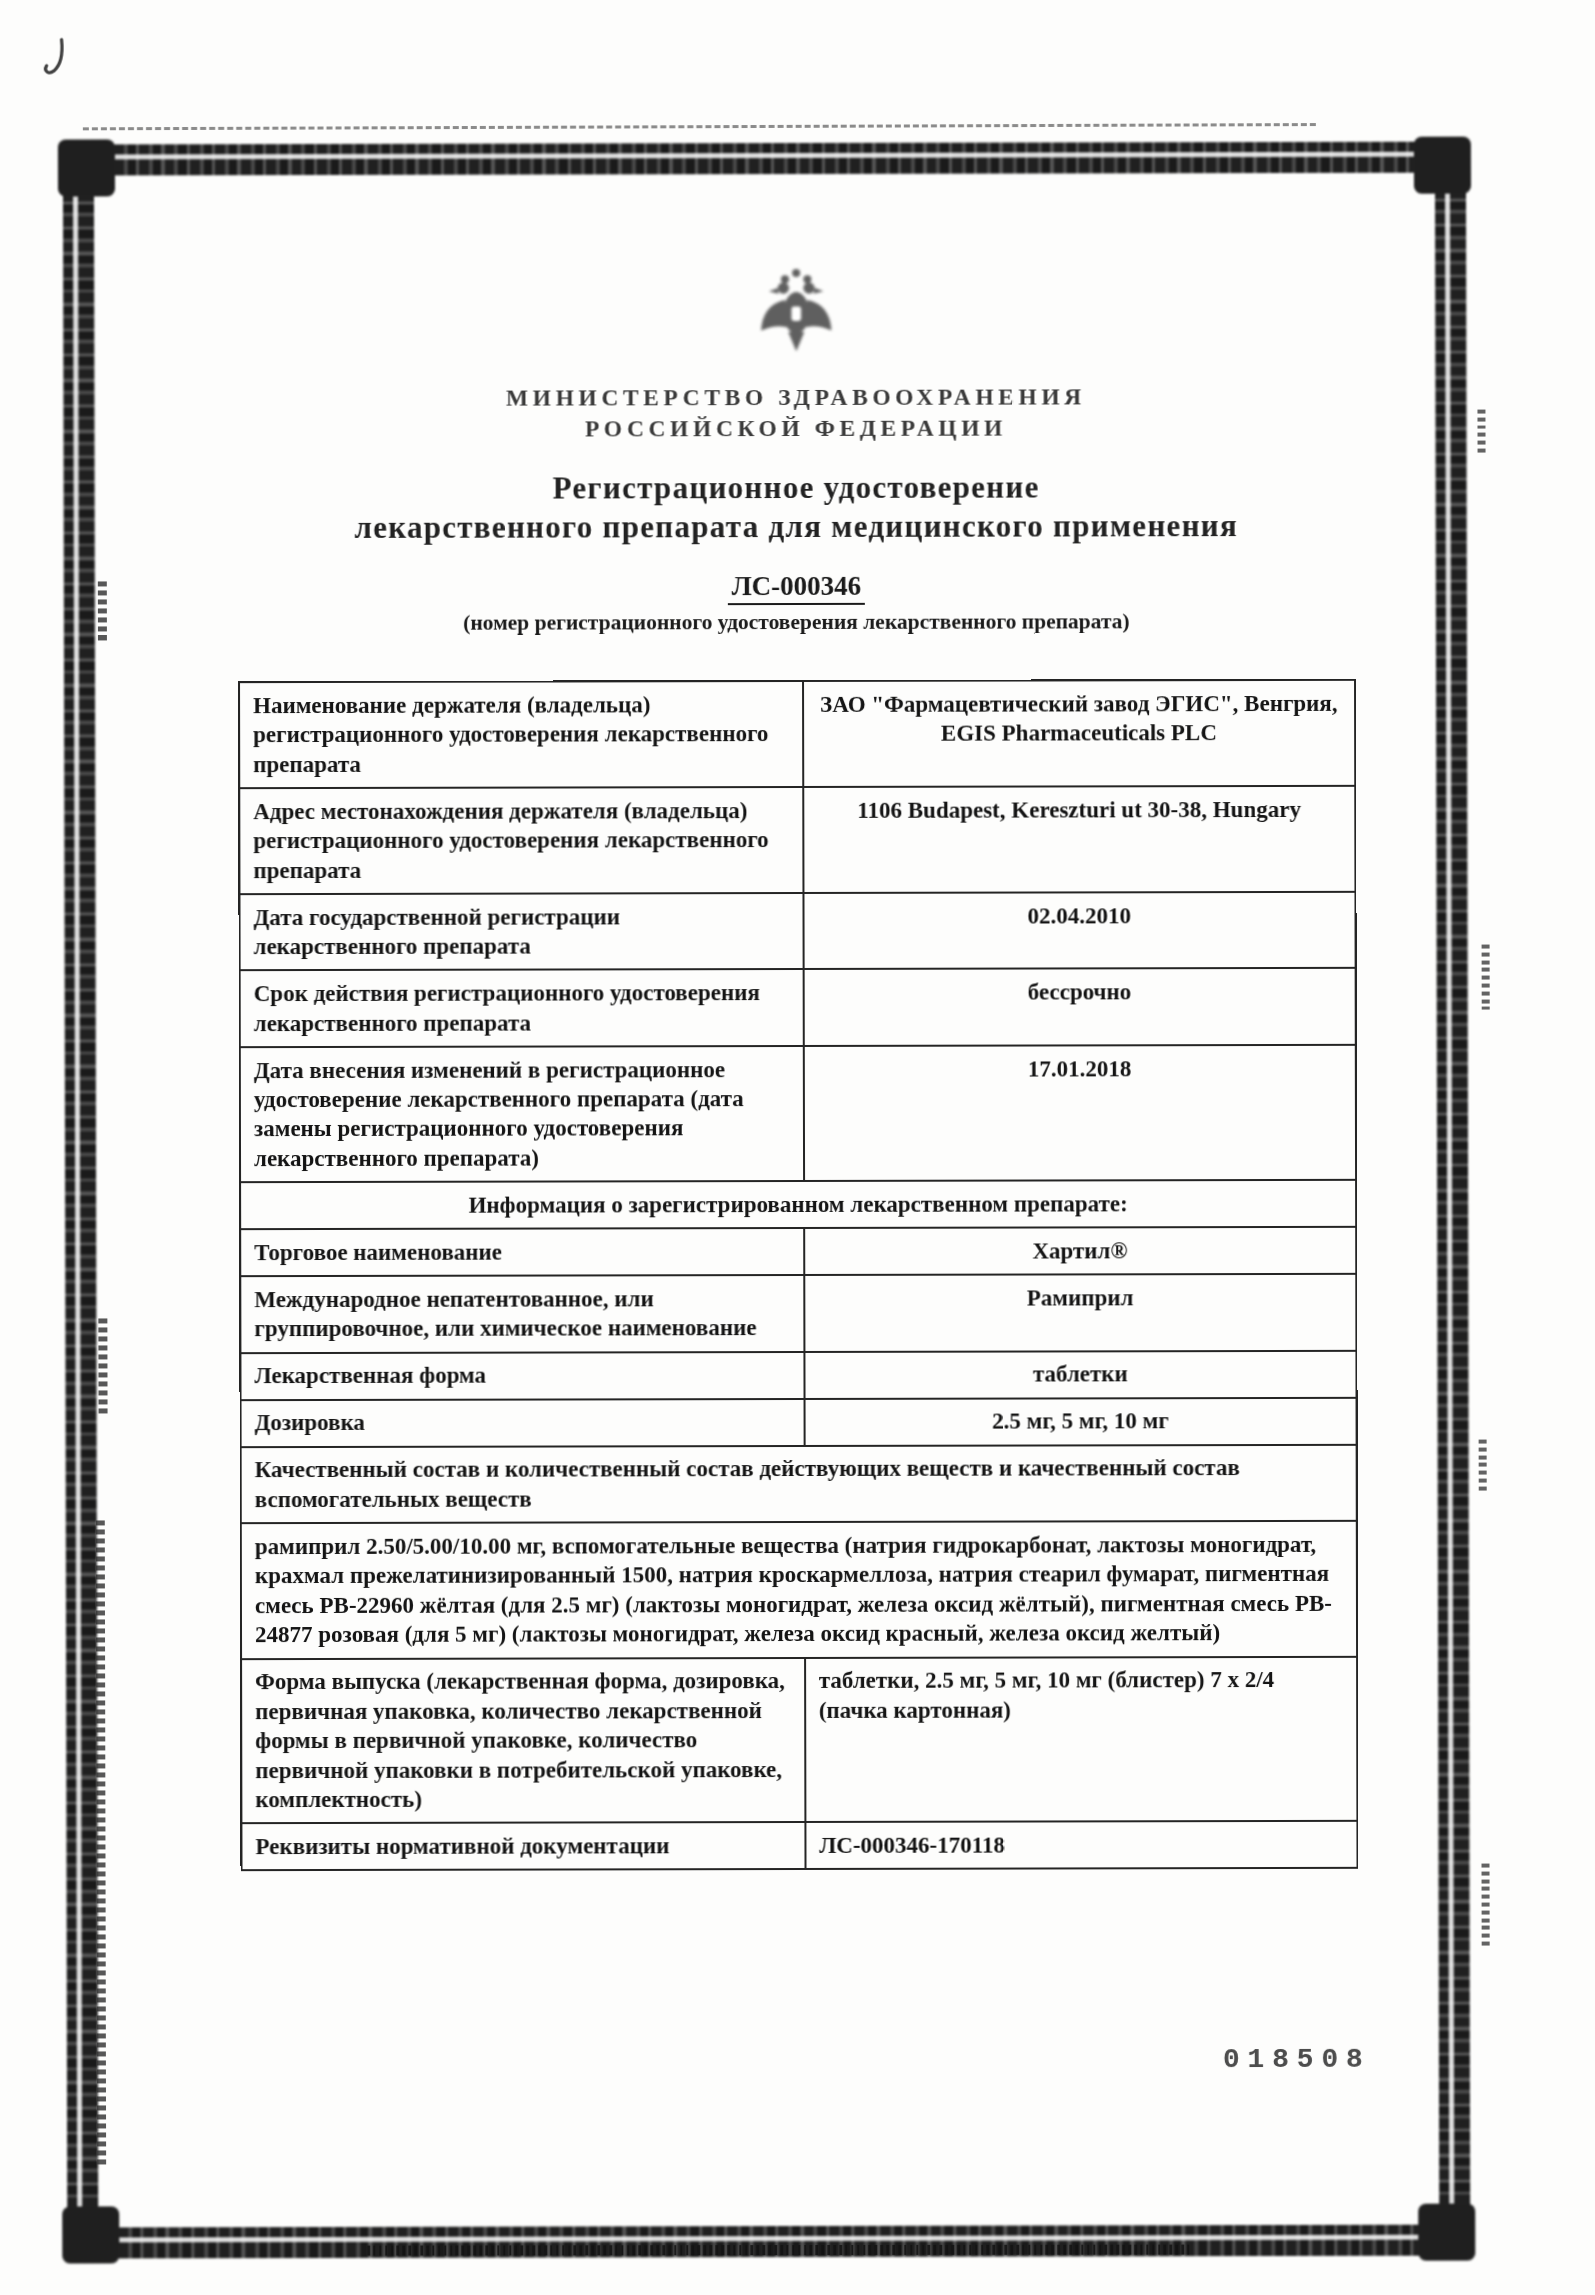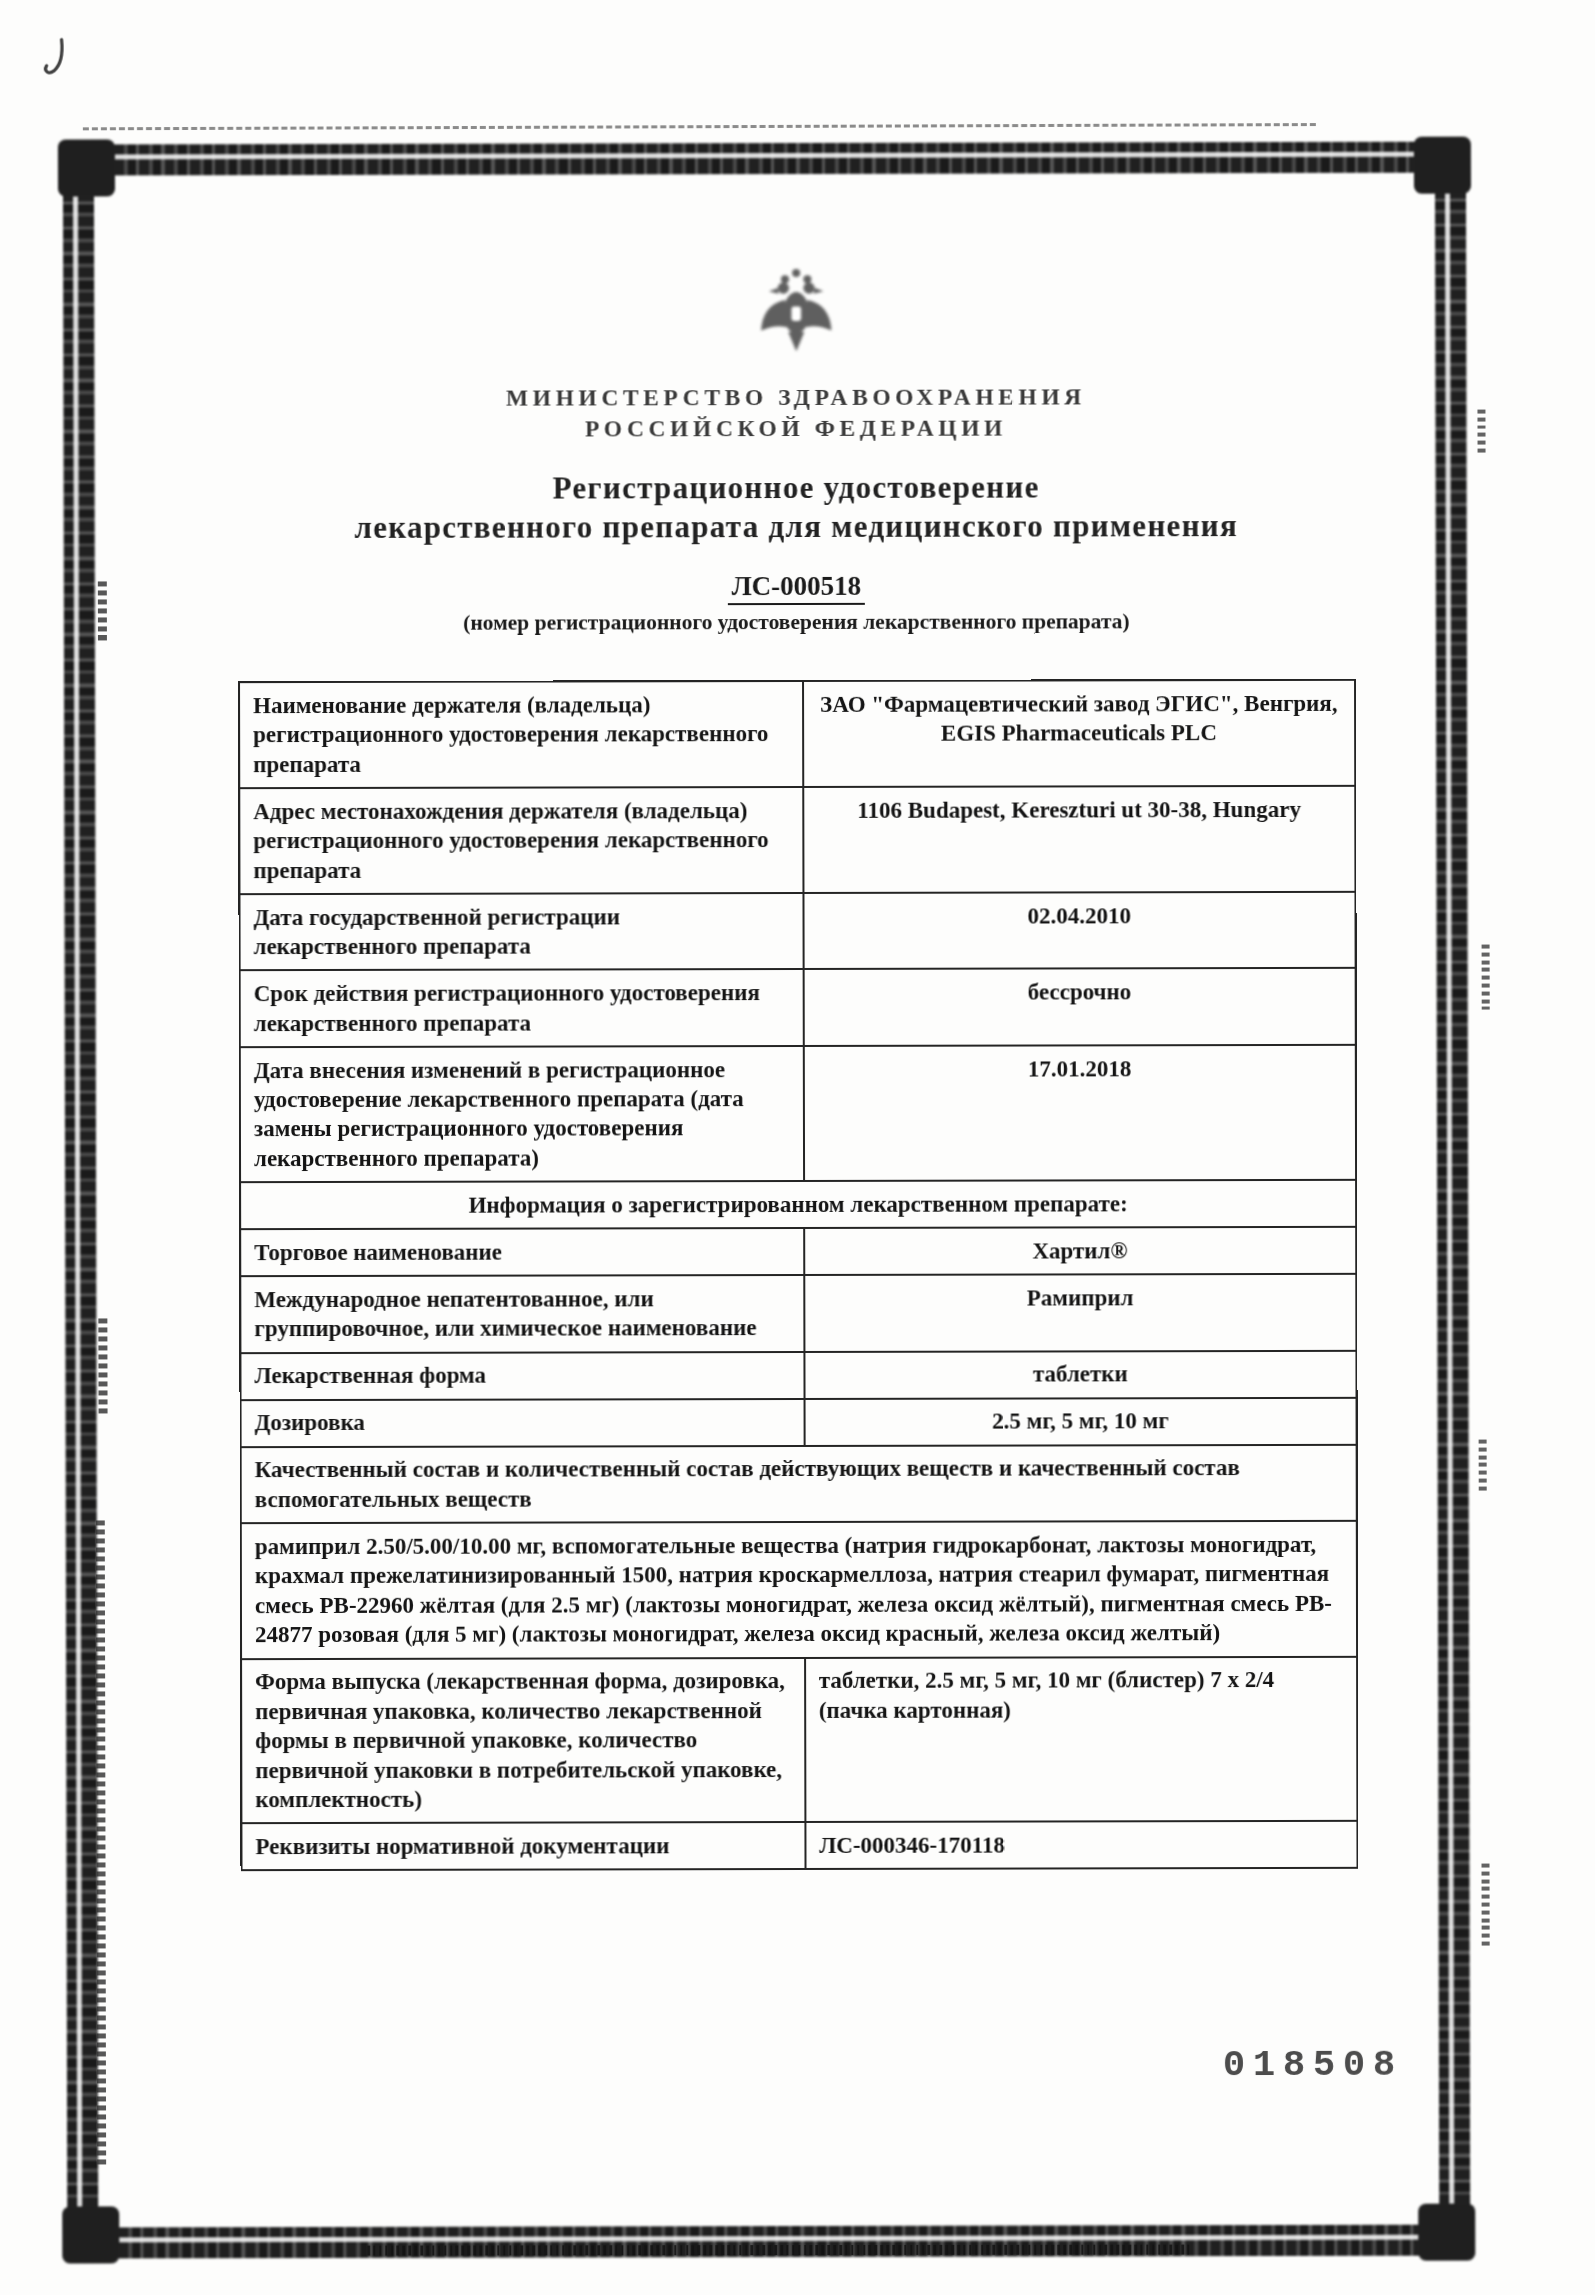--- a/index.html
+++ b/index.html
@@ -137,21 +137,21 @@
   td.lbl { width: 48%; text-align: left; }
   td.val { text-align: center; vertical-align: middle; }
   td.val-lt { text-align: left; vertical-align: top; }
   td.span-center { text-align: center; padding: 5.2px 13px; }
   td.span-left { text-align: left; }
 
   
   .serial {
     position: absolute; left: 1221px; top: 2045px;
     font-family: "Liberation Mono", "DejaVu Sans Mono", monospace;
-    font-size: 37px; font-weight: bold;
+    font-size: 28px; font-weight: bold;
     letter-spacing: 7.8px; color: #4c4c4c;
     filter: blur(0.4px);
   }
 </style>
 </head>
 <body>
 
 <div id="scan">
 
   <div class="frame">
@@ -198,21 +198,21 @@
   <div class="header-block">
     <div class="ministry">
       <div>МИНИСТЕРСТВО ЗДРАВООХРАНЕНИЯ</div>
       <div>РОССИЙСКОЙ ФЕДЕРАЦИИ</div>
     </div>
     <div class="doc-title">
       <div>Регистрационное удостоверение</div>
       <div>лекарственного препарата для медицинского применения</div>
     </div>
     <div class="reg-number">
-      <span>ЛС-000518</span>
+      <span>ЛС-000346</span>
     </div>
     <div class="reg-caption">(номер регистрационного удостоверения лекарственного препарата)</div>
   </div>
 
   <table class="reg">
     <tbody>
       <tr>
         <td class="lbl">Наименование держателя (владельца) регистрационного удостоверения лекарственного препарата</td>
         <td class="val">ЗАО "Фармацевтический завод ЭГИС", Венгрия, EGIS Pharmaceuticals PLC</td>
       </tr>

